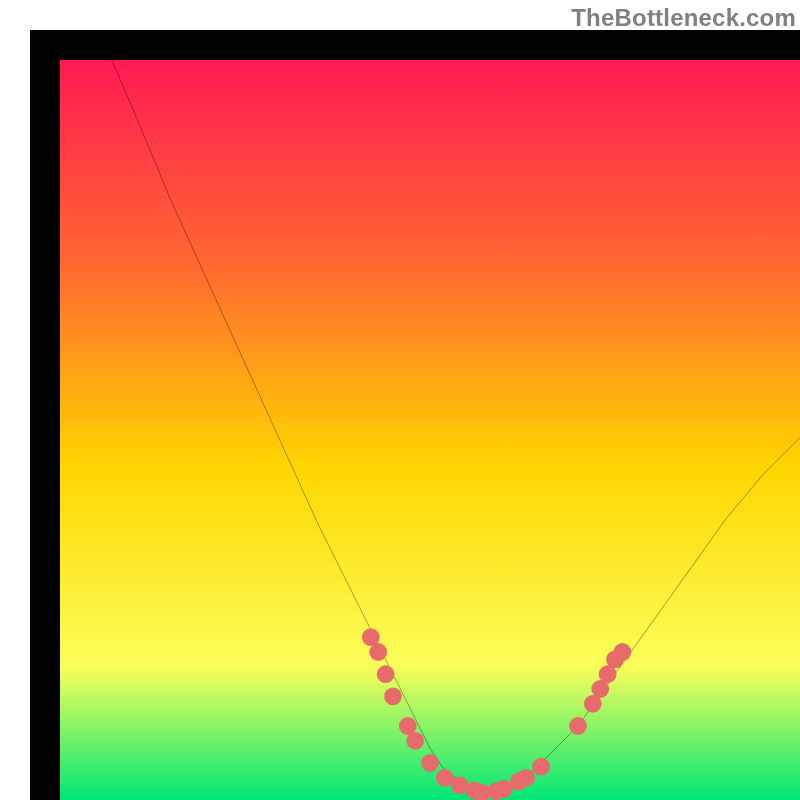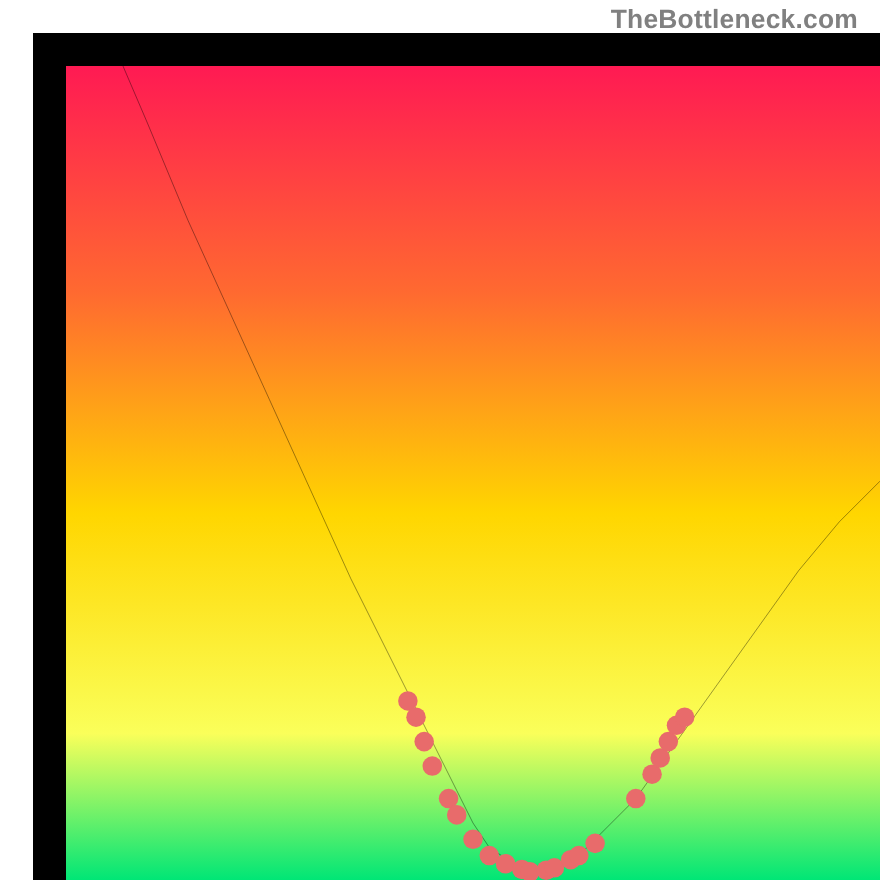--- a/index.html
+++ b/index.html
@@ -10,21 +10,21 @@
   }
   .chart-frame {
     width: 800px;
     height: 800px;
     position: relative;
     box-sizing: border-box;
   }
   .watermark {
     position: absolute;
     top: 4px;
-    right: 20px;
+    right: 4px;
     font-size: 24px;
     font-weight: bold;
     color: #808080;
     letter-spacing: 0.2px;
     z-index: 10;
   }
   .plot-area {
     position: absolute;
     left: 30px;
     right: 0;

